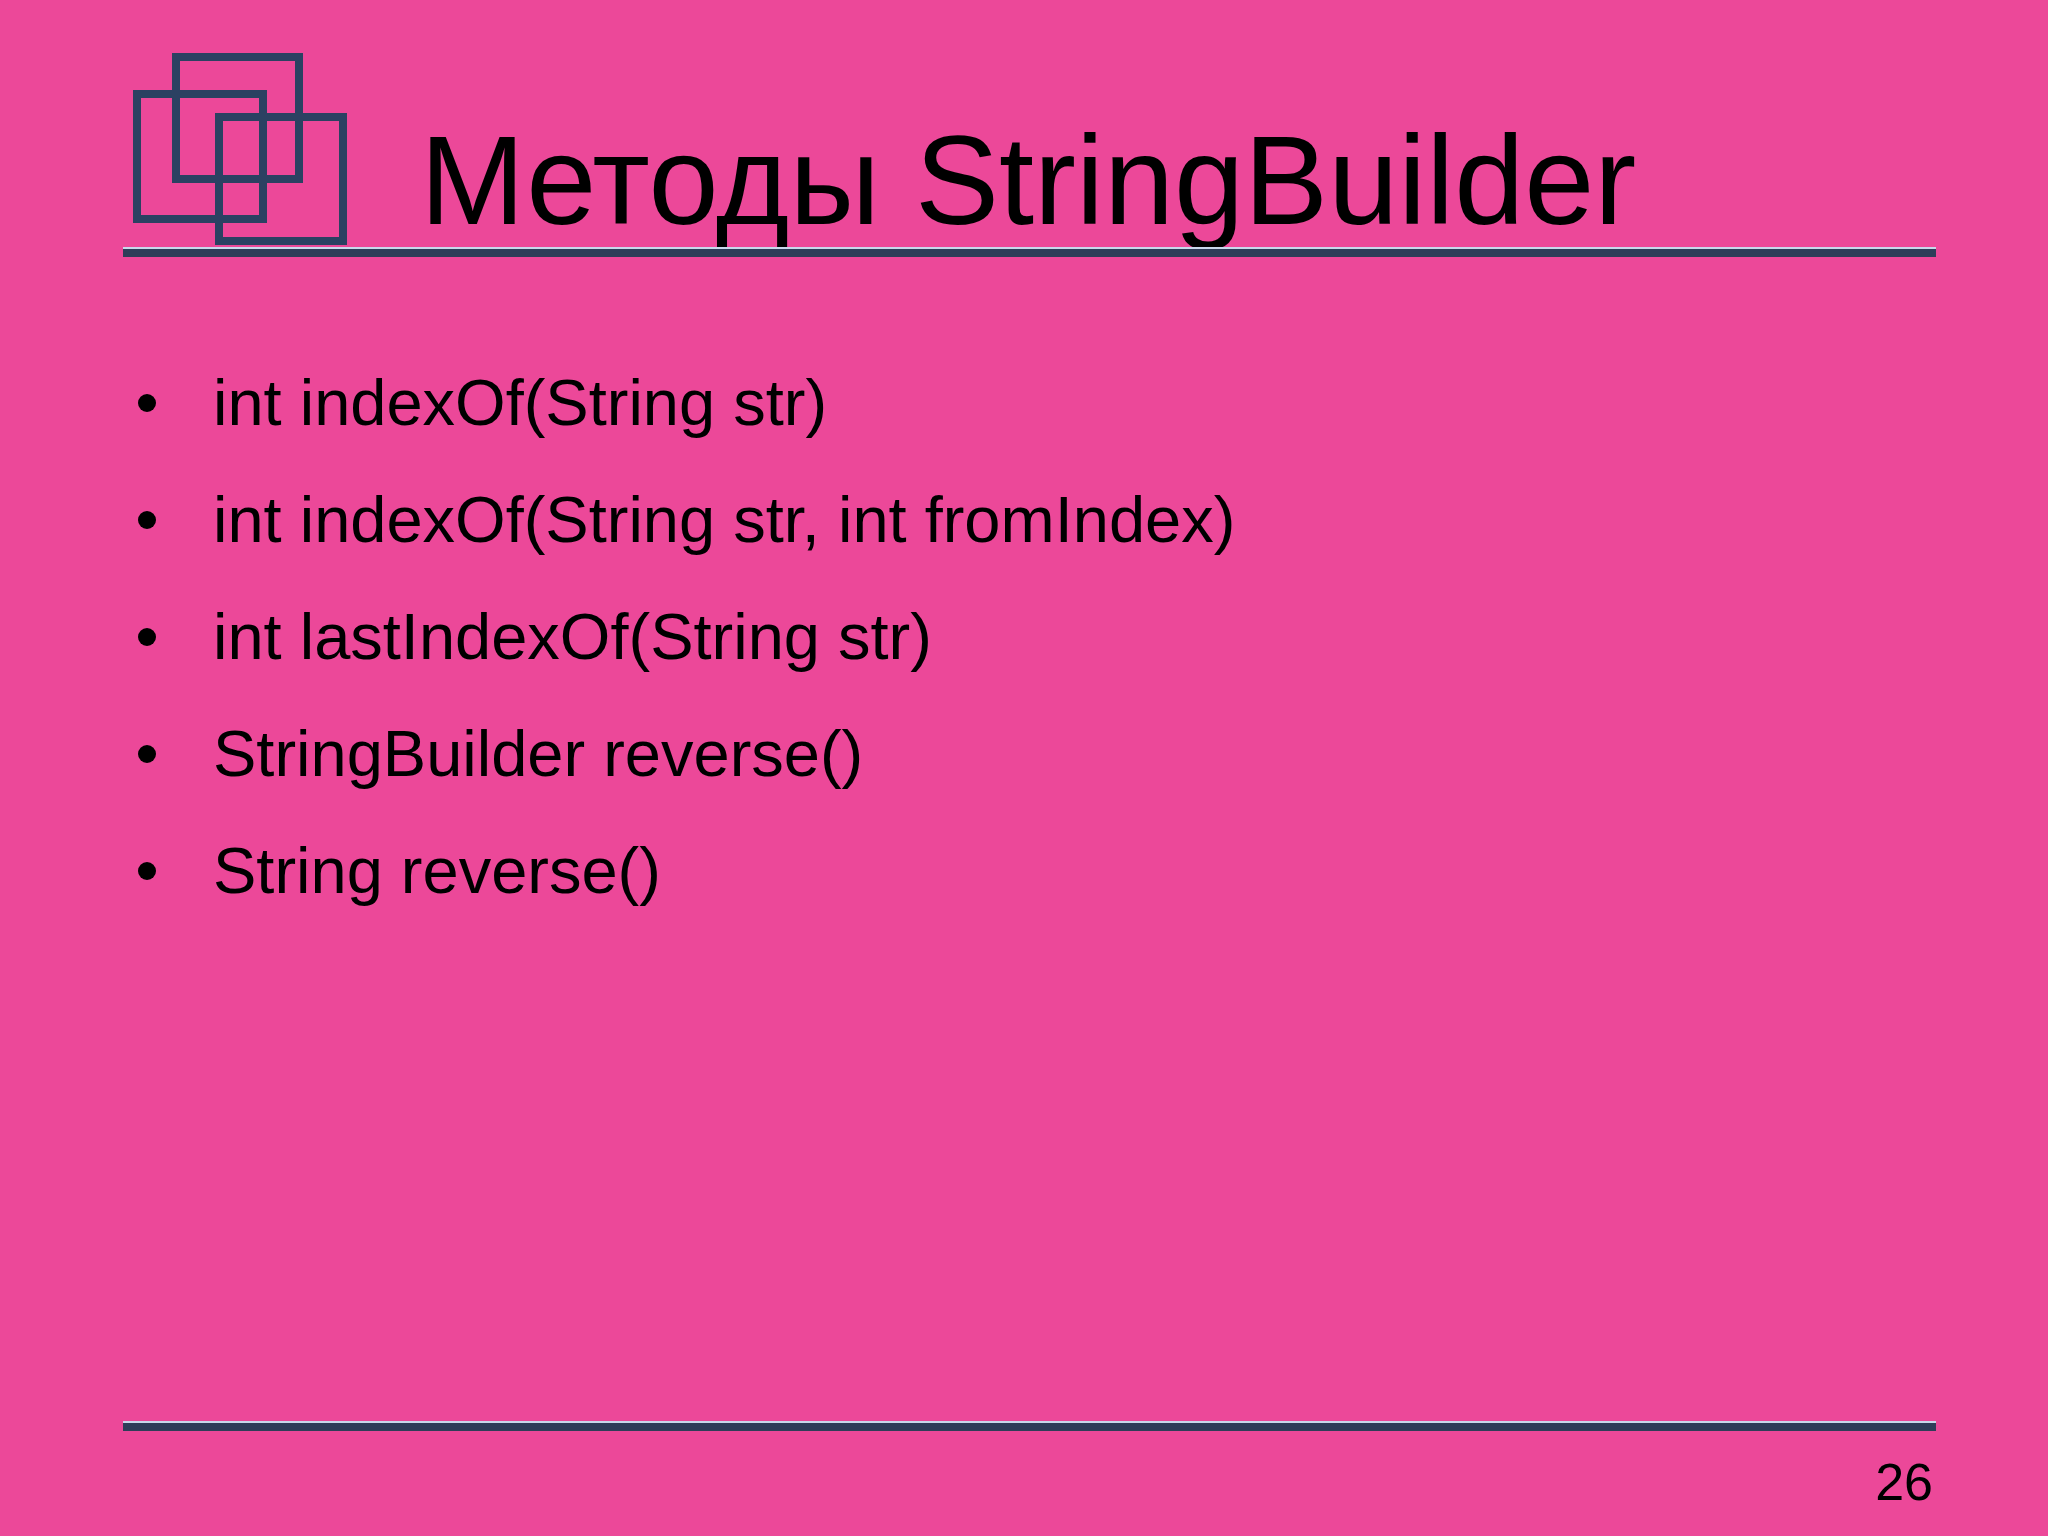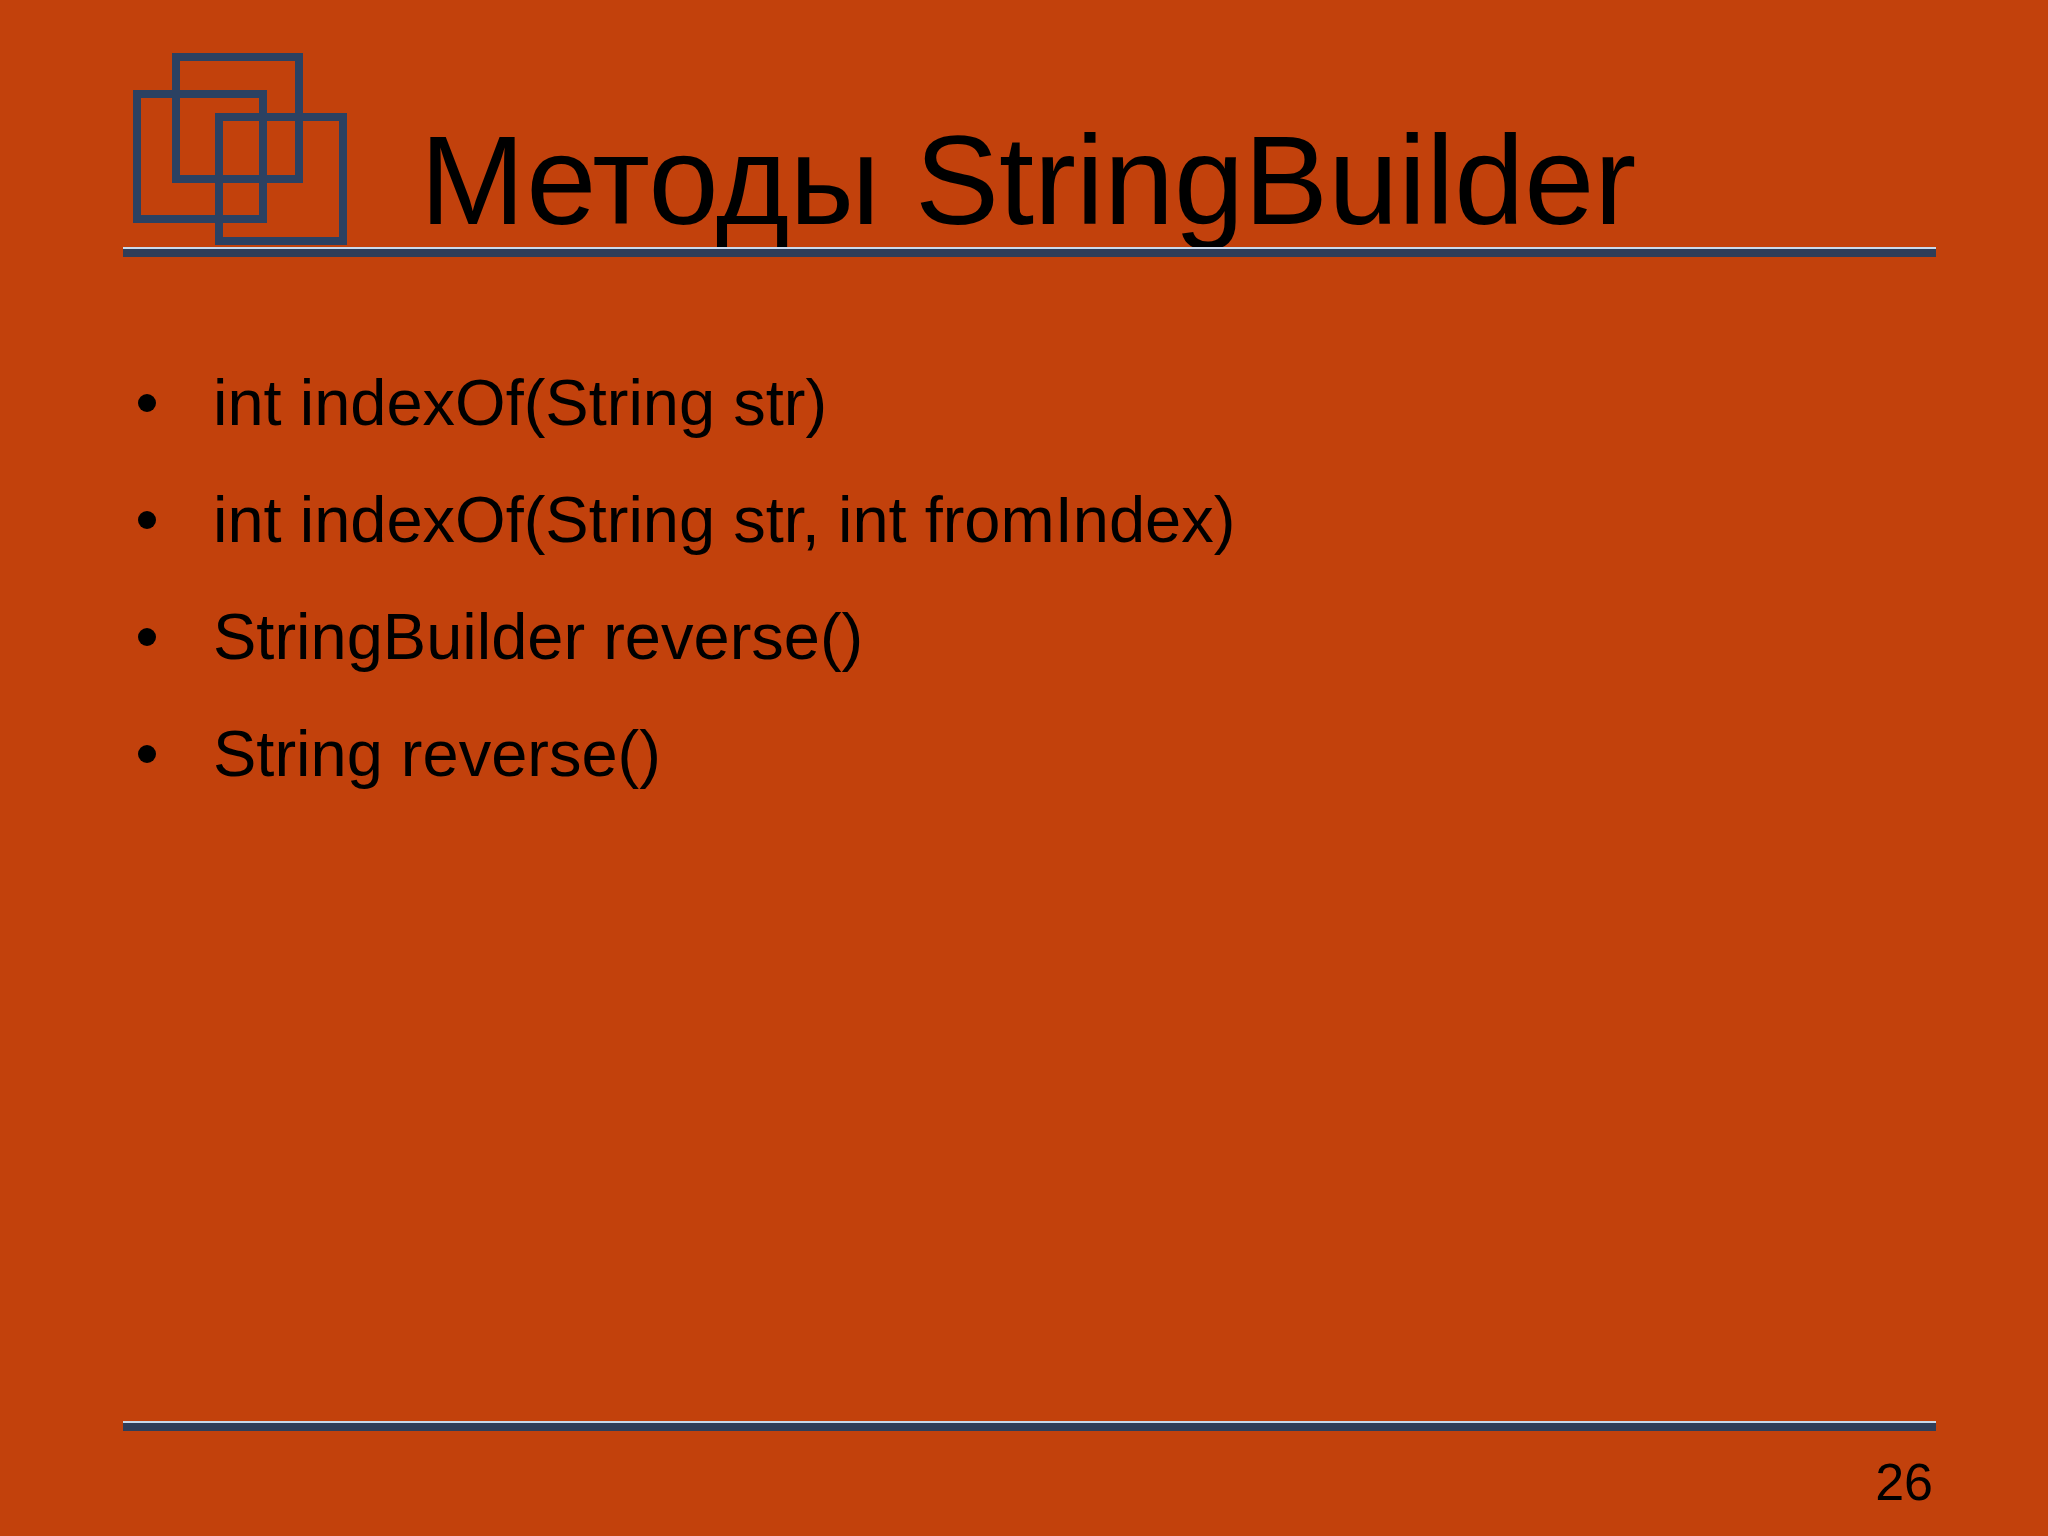--- a/index.html
+++ b/index.html
@@ -4,21 +4,21 @@
 <style>
   html, body {
     margin: 0;
     padding: 0;
     background: #ffffff;
   }
   .slide {
     position: relative;
     width: 2048px;
     height: 1536px;
-    background: #c2410c;
+    background: #ec4899;
     overflow: hidden;
     font-family: "Liberation Sans", sans-serif;
     color: #000000;
   }
 
   
   .logo {
     position: absolute;
     left: 0;
     top: 0;
@@ -118,20 +118,24 @@
     <li>
       <span class="dot"></span>
       <span>int indexOf(String str)</span>
     </li>
     <li>
       <span class="dot"></span>
       <span>int indexOf(String str, int fromIndex)</span>
     </li>
     <li>
       <span class="dot"></span>
+      <span>int lastIndexOf(String str)</span>
+    </li>
+    <li>
+      <span class="dot"></span>
       <span>StringBuilder reverse()</span>
     </li>
     <li>
       <span class="dot"></span>
       <span>String reverse()</span>
     </li>
   </ul>
 
   <div class="rule rule-footer"></div>
 

